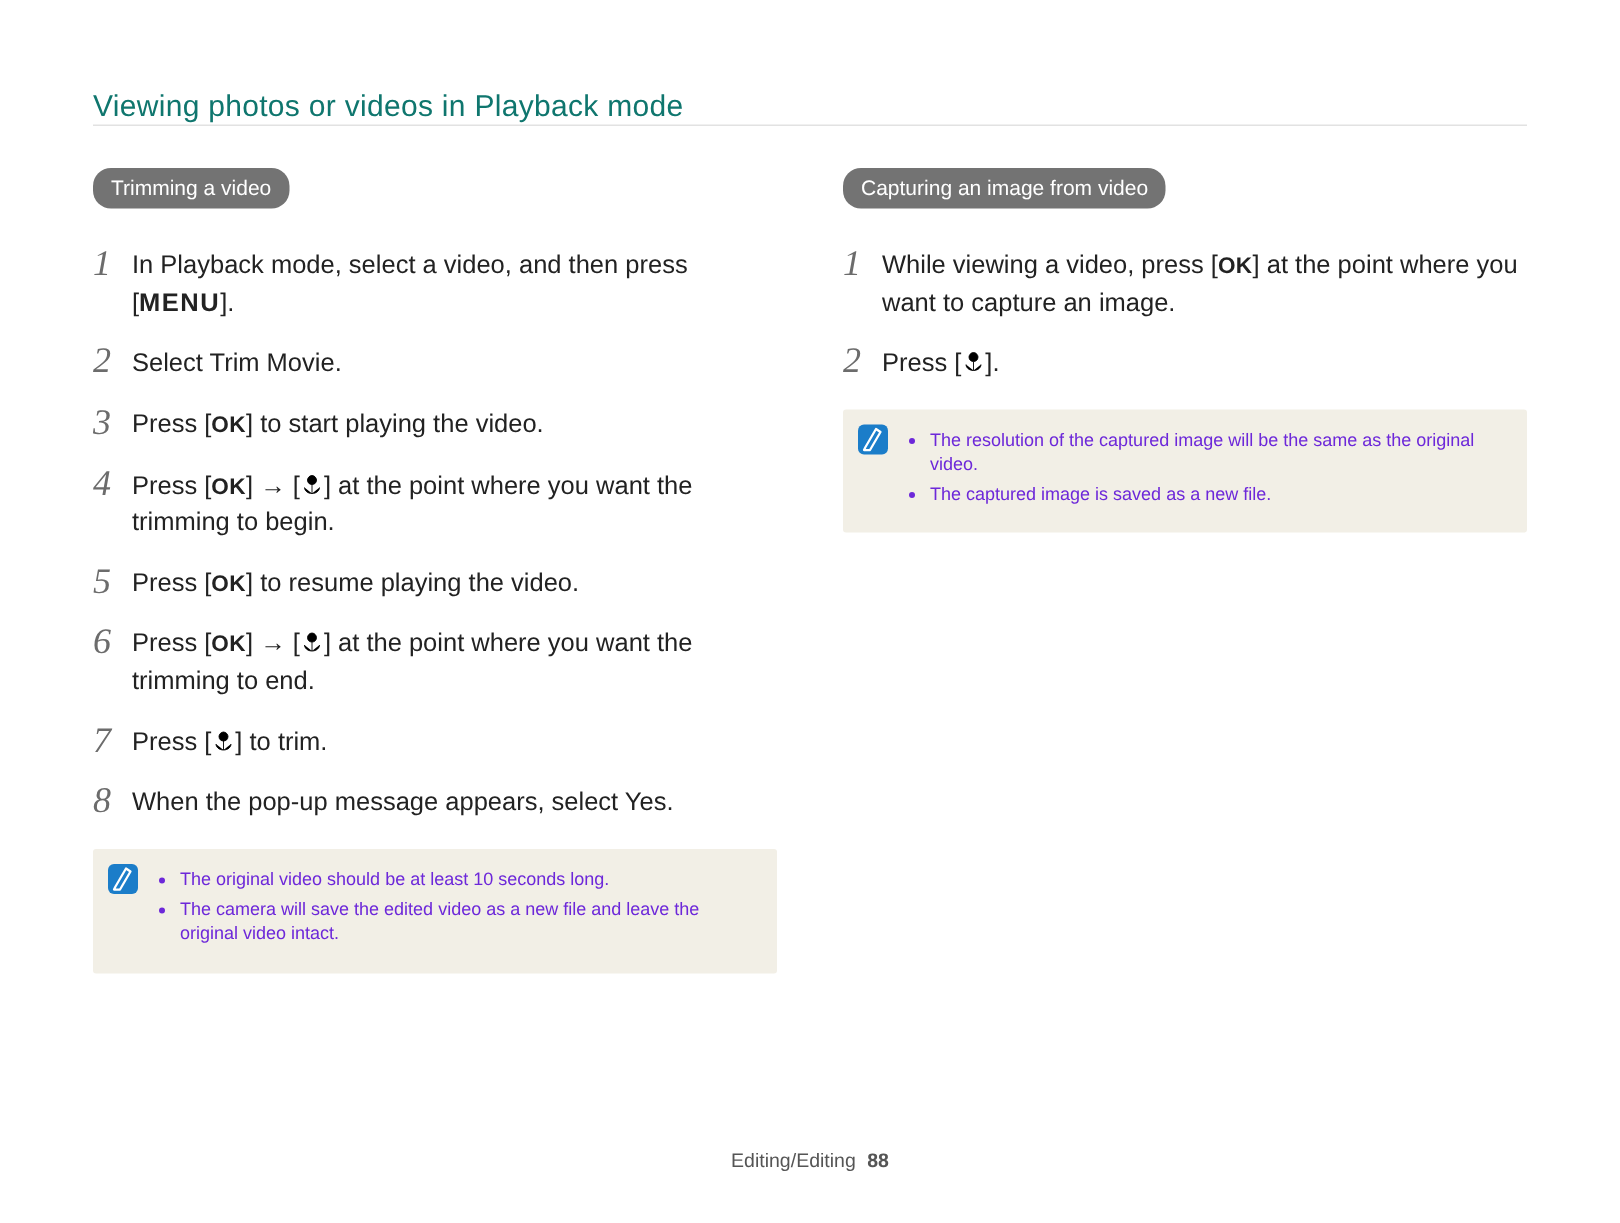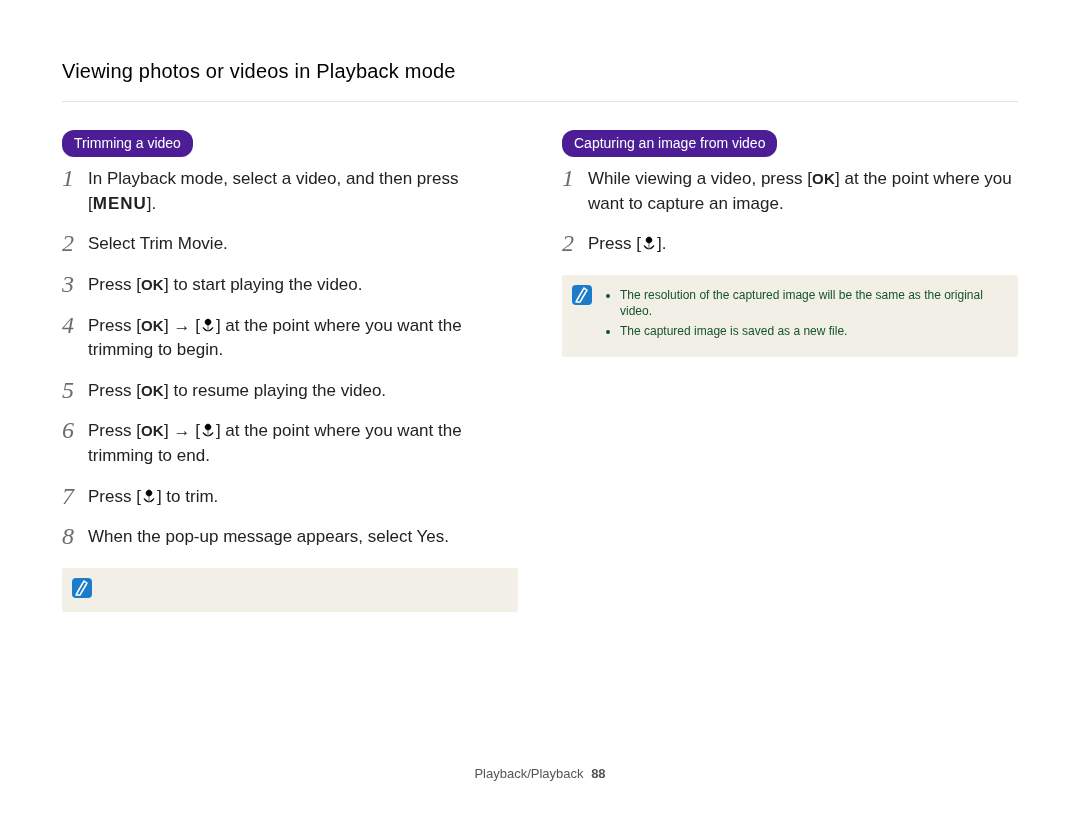--- a/index.html
+++ b/index.html
@@ -10,44 +10,44 @@
     background: #ffffff;
     font-family: Arial, Helvetica, sans-serif;
     color: #222;
     box-sizing: border-box;
     position: relative;
   }
   .page {
     padding: 60px 62px 0 62px;
   }
   .header {
-    color: #000000;
+    color: #0f766e;
     font-size: 20px;
     font-weight: 300;
     letter-spacing: 0.2px;
-    padding-bottom: 18px;
+    padding-bottom: 0;
     border-bottom: 1px solid #e2e2e2;
     margin-bottom: 28px;
   }
   .columns {
     display: flex;
     gap: 44px;
   }
   .col {
     flex: 1;
     min-width: 0;
   }
   .pill {
     display: inline-block;
-    background: #4c1d95;
+    background: #737373;
     color: #fff;
     font-size: 14px;
     padding: 5px 12px 6px 12px;
     border-radius: 12px;
-    margin-bottom: 10px;
+    margin-bottom: 26px;
   }
   ol.steps {
     list-style: none;
     margin: 0;
     padding: 0;
     counter-reset: step;
   }
   ol.steps > li {
     display: flex;
     align-items: flex-start;
@@ -86,21 +86,21 @@
     vertical-align: -2px;
   }
   .note-box {
     background: #f2efe6;
     border-radius: 2px;
     display: flex;
     align-items: flex-start;
     padding: 10px 14px 14px 10px;
     margin-top: 18px;
     font-size: 12px;
-    color: #14532d;
+    color: #6d28d9;
   }
   .note-icon {
     width: 20px;
     height: 20px;
     background: #1b7dc9;
     border-radius: 4px;
     flex-shrink: 0;
     margin-right: 14px;
     position: relative;
   }
@@ -174,20 +174,24 @@
             <span class="step-num">8</span>
             <span class="step-body">When the pop-up message appears, select <span class="b">Yes</span>.</span>
           </li>
         </ol>
       <div class="note-box">
         <div class="note-icon">
           <svg width="20" height="20" viewBox="0 0 20 20">
               <path d="M5 15 L12 3 L15 5 L8 17 L4 17 Z" fill="none" stroke="#fff" stroke-width="1.5" stroke-linejoin="round"></path>
             </svg>
         </div>
+        <ul class="note-list" id="left-notes">
+            <li>The original video should be at least 10 seconds long.</li>
+            <li>The camera will save the edited video as a new file and leave the original video intact.</li>
+          </ul>
       </div>
     </div>
 
     <div class="col">
       <span class="pill">Capturing an image from video</span>
       <ol class="steps" id="right-steps">
           <li>
             <span class="step-num">1</span>
             <span class="step-body">While viewing a video, press [<span class="ok-label">OK</span>] at the point where you want to capture an image.</span>
           </li>
@@ -207,15 +211,15 @@
         <ul class="note-list" id="right-notes">
             <li>The resolution of the captured image will be the same as the original video.</li>
             <li>The captured image is saved as a new file.</li>
           </ul>
       </div>
     </div>
   </div>
 </div>
 
 <div class="footer">
-  <span>Playback/Playback</span>
+  <span>Editing/Editing</span>
   <span class="pnum">88</span>
 </div>
 
 </body></html>

